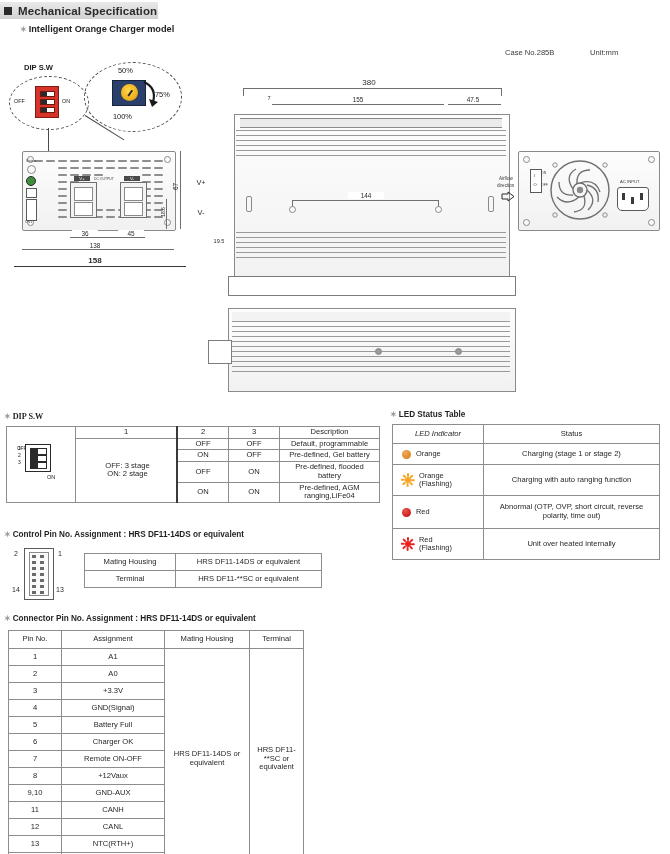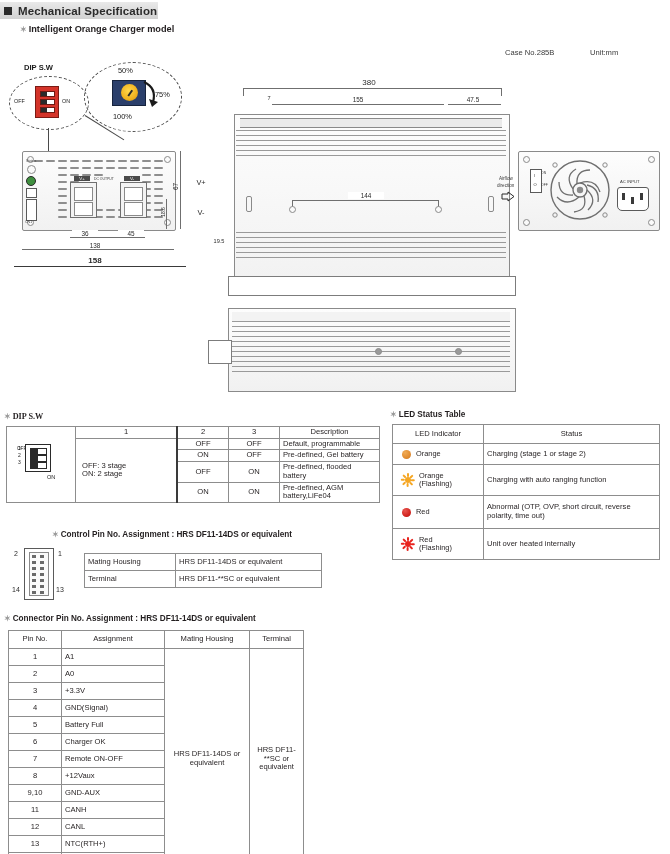--- a/index.html
+++ b/index.html
@@ -63,21 +63,21 @@
   .termlbl{position:absolute;background:#4a4a4a;color:#fff;font-size:4.4px;text-align:center;line-height:5px;}
 
   
   .sect{position:absolute;font-size:8.2px;color:#231f20;font-weight:bold;}
   table{border-collapse:collapse;position:absolute;background:#fff;}
   table td,table th{
     border:1px solid #8d8d8d;font-size:7.6px;color:#231f20;
     padding:1px 3px;font-weight:normal;text-align:center;vertical-align:middle;
     line-height:1.15;
   }
-  .lft{text-align:left;}
+  .lft{text-align:center;}
   .thk{border-left:2px solid #3a3a3a !important;}
 
   
   .ledwrap{display:flex;align-items:center;gap:5px;padding-left:6px;}
   .dot{width:9px;height:9px;border-radius:50%;flex:none;}
   .burst{position:relative;width:12px;height:12px;flex:none;}
   .burst .c{position:absolute;left:3px;top:3px;width:6px;height:6px;border-radius:50%;}
   .burst i{position:absolute;left:5.2px;top:-1px;width:1.6px;height:4px;border-radius:1px;transform-origin:0.8px 7px;display:block;}
   .ledtxt{text-align:left;font-size:7.4px;line-height:1.1;}
 
@@ -394,32 +394,32 @@
       <td class="lft">Pre-defined, Gel battery</td>
     </tr>
     <tr>
       <td class="thk">OFF</td>
       <td>ON</td>
       <td class="lft">Pre-defined, flooded battery</td>
     </tr>
     <tr>
       <td class="thk">ON</td>
       <td>ON</td>
-      <td class="lft">Pre-defined, AGM battery,LiFe04</td>
+      <td class="lft">Pre-defined, AGM ranging,LiFe04</td>
     </tr>
   </tbody>
     </table>
 
   <div class="sect" style="left:390px;top:410px;">
     <span class="mk">✶</span><span>LED Status Table</span>
   </div>
   <table style="left:392px;top:424px;width:268px;">
     <tbody>
         <tr>
-      <td style="width:84px;height:16px;">LED Indicator</td>
+      <td style="width:84px;height:16px;font-style:italic;">LED Indicator</td>
       <td>Status</td>
     </tr>
     <tr>
       <td style="height:18px;">
         <div class="ledwrap">
           <span class="dot" style="background:radial-gradient(circle at 35% 30%,#f0ab55,#E08A2E 65%,#b86d1c);"></span>
           <span class="ledtxt">Orange</span>
         </div>
       </td>
       <td class="lft">Charging (stage 1 or stage 2)</td>
@@ -473,21 +473,21 @@
             <span style="display:block;">Red</span>
             <span style="display:block;">(Flashing)</span>
           </span>
         </div>
       </td>
       <td class="lft">Unit over heated internally</td>
     </tr>
   </tbody>
     </table>
 
-  <div class="sect" style="left:4px;top:530px;margin-left:48px;">
+  <div class="sect" style="left:4px;top:530px;">
     <span class="mk">✶</span><span>Control Pin No. Assignment : HRS DF11-14DS or equivalent</span>
   </div>
 
   <div style="position:absolute;left:10px;top:545px;width:60px;height:56px;">
     <div class="dim" style="left:0;top:5px;width:10px;font-size:7px;">2</div>
     <div class="dim" style="left:44px;top:5px;width:10px;font-size:7px;">1</div>
     <div class="dim" style="left:-2px;top:41px;width:14px;font-size:7px;">14</div>
     <div class="dim" style="left:42px;top:41px;width:14px;font-size:7px;">13</div>
     <div class="conn" style="left:14px;top:3px;width:28px;height:50px;">
       <div class="connin" style="left:4px;top:3px;width:18px;height:42px;">

